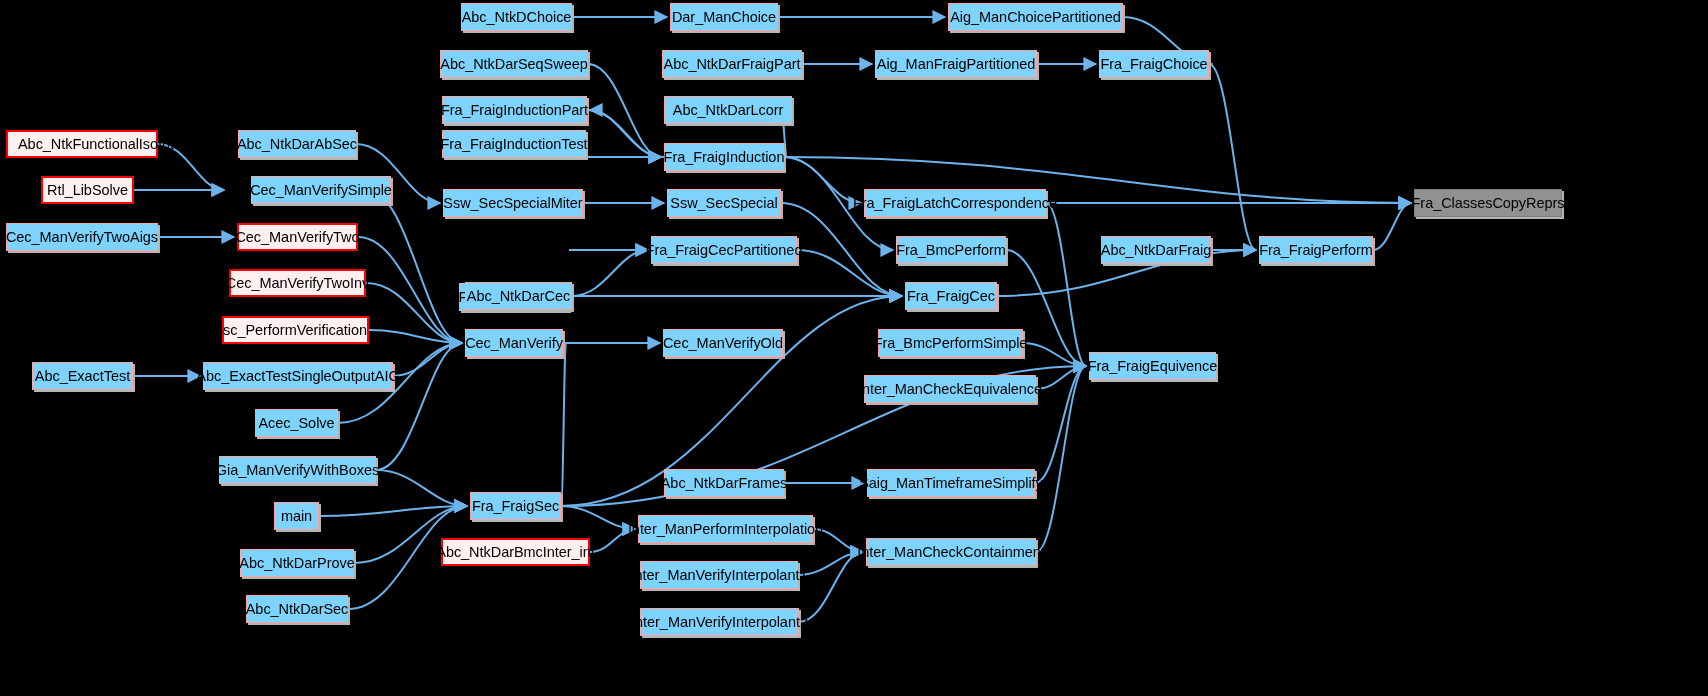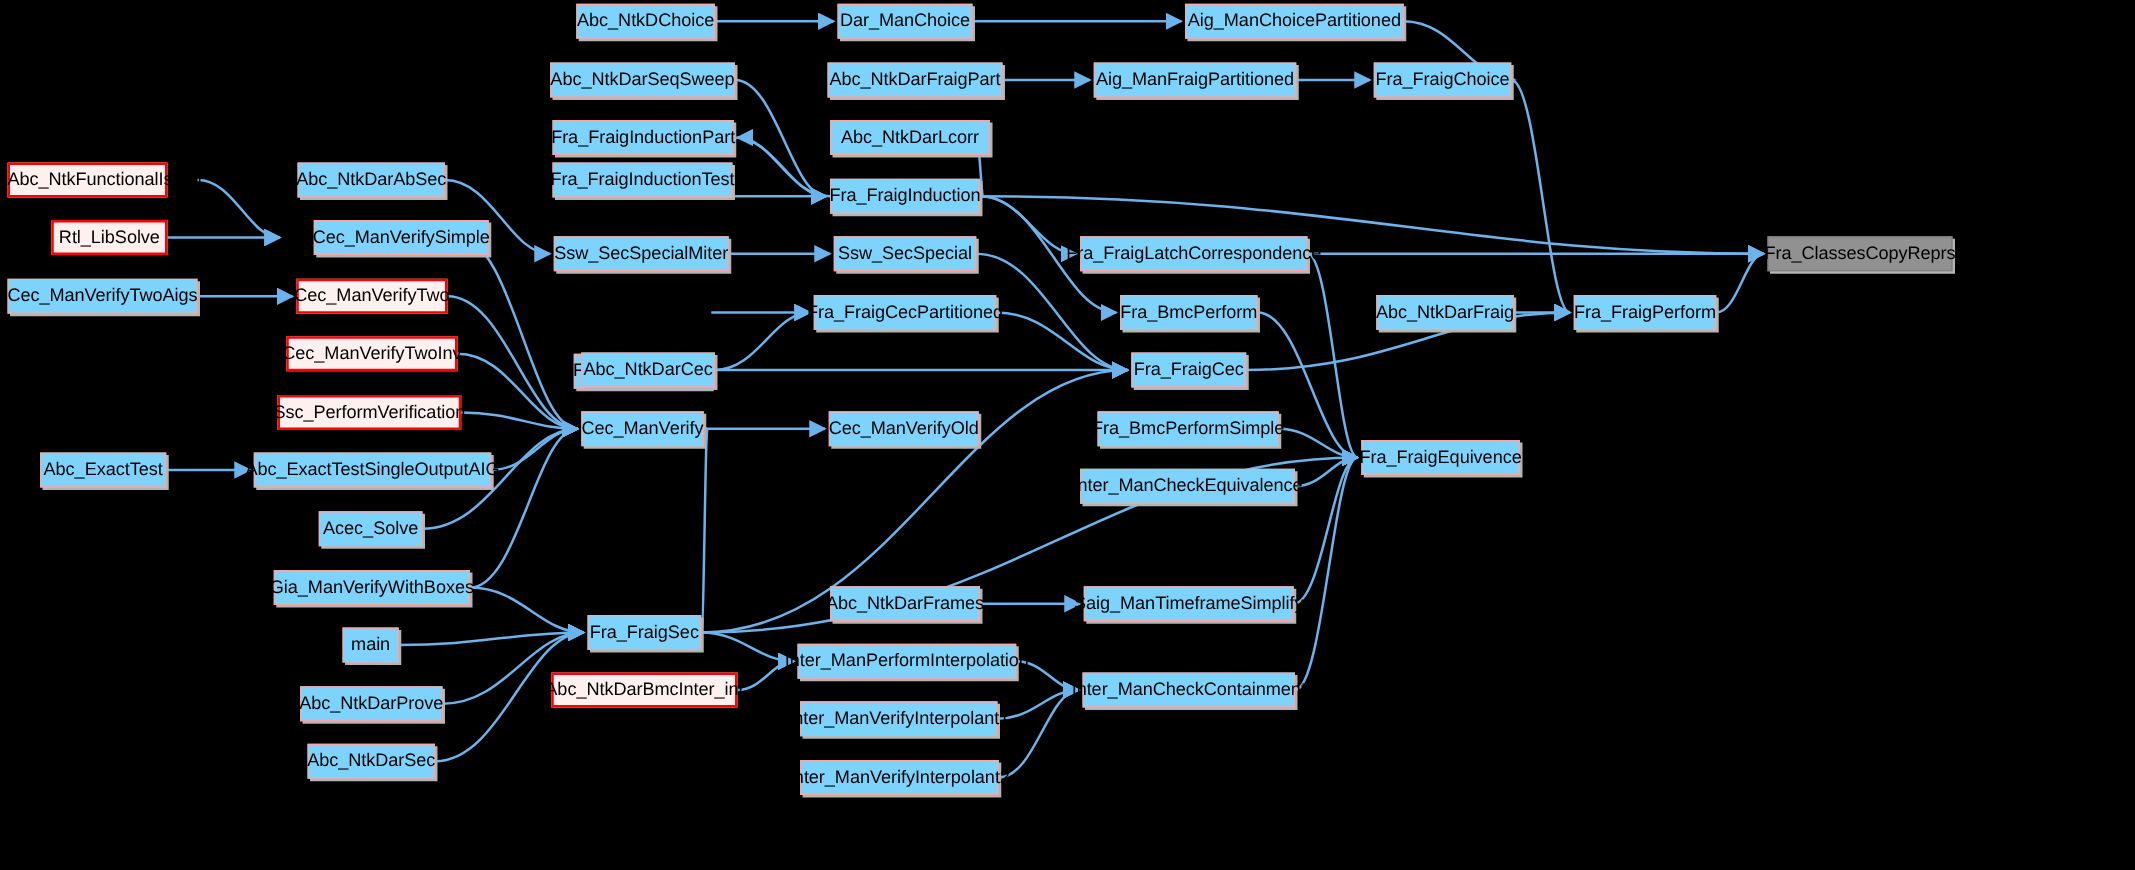--- a/index.html
+++ b/index.html
@@ -138,21 +138,21 @@
       </div>
       <div class="node" style="left: 1099px; top: 50px; width: 110px;">
         <span class="lbl">Fra_FraigChoice</span>
       </div>
       <div class="node" style="left: 442px; top: 96px; width: 145px;">
         <span class="lbl">Fra_FraigInductionPart</span>
       </div>
       <div class="node" style="left: 636px; top: 96px; width: 128px; margin-left: 28px;">
         <span class="lbl">Abc_NtkDarLcorr</span>
       </div>
-      <div class="node red" style="left: 6px; top: 130px; width: 128px; padding-left: 28px;">
+      <div class="node red" style="left: 6px; top: 130px; width: 152px; padding-left: 28px;">
         <span class="lbl">Abc_NtkFunctionalIsoInt</span>
       </div>
       <div class="node" style="left: 238px; top: 130px; width: 118px;">
         <span class="lbl">Abc_NtkDarAbSec</span>
       </div>
       <div class="node" style="left: 664px; top: 143px; width: 120px;">
         <span class="lbl">Fra_FraigInduction</span>
       </div>
       <div class="node" style="left: 442px; top: 130px; width: 144px;">
         <span class="lbl">Fra_FraigInductionTest</span>
@@ -198,21 +198,21 @@
       </div>
       <div class="node red" style="left: 229px; top: 269px; width: 137px;">
         <span class="lbl">Cec_ManVerifyTwoInv</span>
       </div>
       <div class="node" style="left: 465px; top: 282px; width: 107px;">
         <span class="lbl">Abc_NtkDarCec</span>
       </div>
       <div class="node" style="left: 905px; top: 282px; width: 92px;">
         <span class="lbl">Fra_FraigCec</span>
       </div>
-      <div class="node red" style="left: 222px; top: 316px; width: 147px;">
+      <div class="node red" style="left: 222px; top: 316px; width: 147px; justify-content: flex-end;">
         <span class="lbl">Ssc_PerformVerification</span>
       </div>
       <div class="node" style="left: 465px; top: 329px; width: 98px;">
         <span class="lbl">Cec_ManVerify</span>
       </div>
       <div class="node" style="left: 663px; top: 329px; width: 120px;">
         <span class="lbl">Cec_ManVerifyOld</span>
       </div>
       <div class="node" style="left: 878px; top: 329px; width: 145px;">
         <span class="lbl">Fra_BmcPerformSimple</span>

